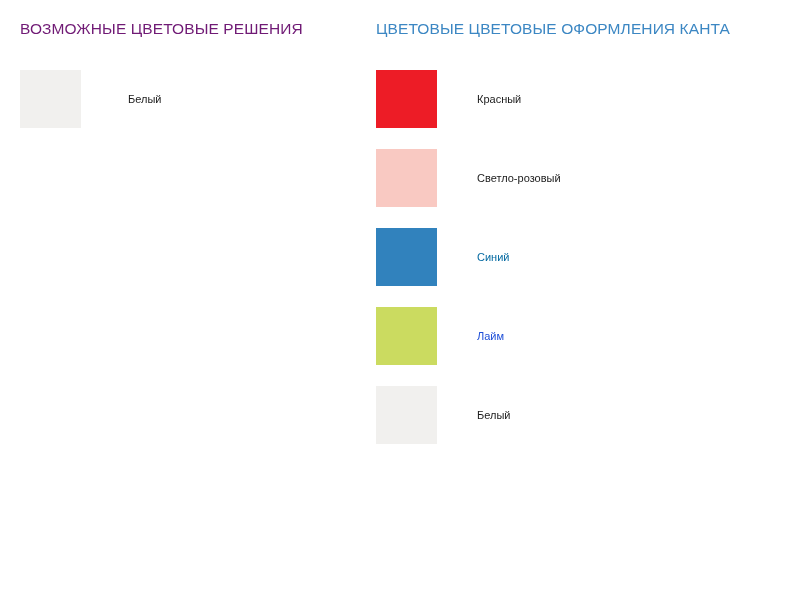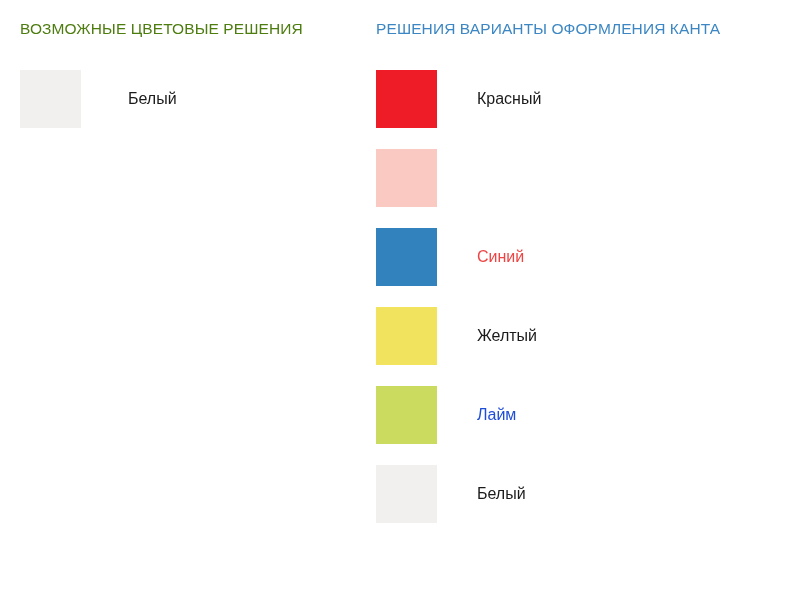--- a/index.html
+++ b/index.html
@@ -53,59 +53,56 @@
   .swatch-box {
     width: 61px;
     height: 58px;
     flex: 0 0 61px;
   }
   .column-left .swatch-box  { margin-left: 20px; }
   .column-right .swatch-box { margin-left: 6px; }
 
   .swatch-label {
     color: #1B1B1B;
-    font-size: 16px;
+    font-size: 11px;
     font-weight: 400;
     white-space: nowrap;
   }
   .column-left .swatch-label  { margin-left: 47px; }
   .column-right .swatch-label { margin-left: 40px; }
 </style>
 </head>
 <body style="background-color: rgb(255, 255, 255);">
 
 <div class="page">
 
   <section class="column column-left">
-    <h2 class="column-header" style="color: #4d7c0f;">ВОЗМОЖНЫЕ ЦВЕТОВЫЕ РЕШЕНИЯ</h2>
+    <h2 class="column-header" style="color: #701a75;">ВОЗМОЖНЫЕ ЦВЕТОВЫЕ РЕШЕНИЯ</h2>
     <ul class="swatch-list">
       <li class="swatch-row">
         <span class="swatch-box" style="background-color: rgb(241, 240, 238);"></span>
         <span class="swatch-label" style="color: rgb(27, 27, 27);">Белый</span>
       </li>
     </ul>
   </section>
 
   <section class="column column-right">
-    <h2 class="column-header" style="color: rgb(60, 135, 195);">РЕШЕНИЯ ВАРИАНТЫ ОФОРМЛЕНИЯ КАНТА</h2>
+    <h2 class="column-header" style="color: rgb(60, 135, 195);">ЦВЕТОВЫЕ ЦВЕТОВЫЕ ОФОРМЛЕНИЯ КАНТА</h2>
     <ul class="swatch-list">
       <li class="swatch-row">
         <span class="swatch-box" style="background-color: rgb(237, 28, 38);"></span>
         <span class="swatch-label" style="color: rgb(27, 27, 27);">Красный</span>
       </li>
       <li class="swatch-row">
         <span class="swatch-box" style="background-color: rgb(249, 201, 194);"></span>
+        <span class="swatch-label" style="color: rgb(27, 27, 27);">Светло-розовый</span>
       </li>
       <li class="swatch-row">
         <span class="swatch-box" style="background-color: rgb(49, 130, 189);"></span>
-        <span class="swatch-label" style="color: #ef4444;">Синий</span>
-      </li>
-      <li class="swatch-row">
-        <span class="swatch-box" style="background-color: rgb(242, 227, 95);"></span>
-        <span class="swatch-label" style="color: rgb(27, 27, 27);">Желтый</span>
+        <span class="swatch-label" style="color: #0369a1;">Синий</span>
       </li>
       <li class="swatch-row">
         <span class="swatch-box" style="background-color: rgb(203, 219, 96);"></span>
         <span class="swatch-label" style="color: #1d4ed8;">Лайм</span>
       </li>
       <li class="swatch-row">
         <span class="swatch-box" style="background-color: rgb(241, 240, 238);"></span>
         <span class="swatch-label" style="color: rgb(27, 27, 27);">Белый</span>
       </li>
     </ul>

